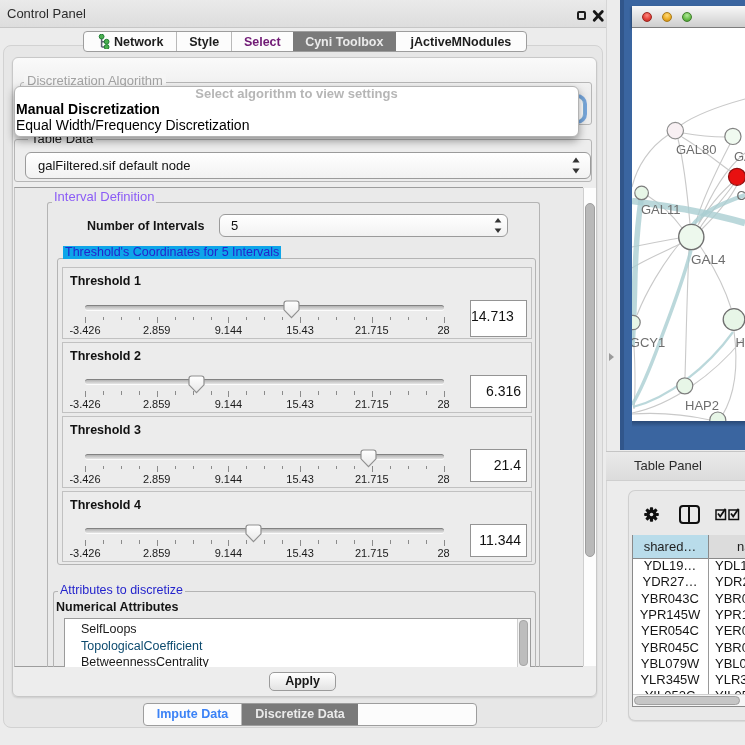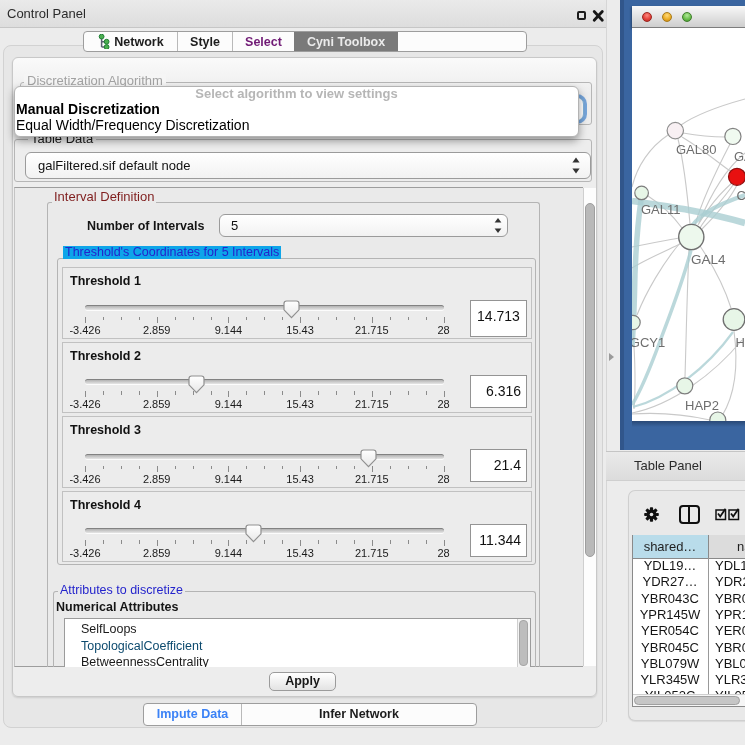--- a/index.html
+++ b/index.html
@@ -26,20 +26,21 @@
   <div style="width:93px;display:flex;align-items:center;justify-content:center;border-right:1px solid #b9b9b9;font-size:12.5px;font-weight:600;color:#1d1d1d;">
     <svg width="13" height="15" viewBox="0 0 13 15" style="margin-right:4px;">
       <path d="M4.6,4 V13 M4.6,7.7 H9 M4.6,13 H9" stroke="#5b6072" stroke-width="1.5" fill="none"></path>
       <circle cx="4.6" cy="2.6" r="2.4" fill="#4caf50" stroke="#1e7e34" stroke-width="1"></circle>
       <circle cx="9.6" cy="7.7" r="2.4" fill="#4caf50" stroke="#1e7e34" stroke-width="1"></circle>
       <circle cx="9.6" cy="13" r="2.4" fill="#4caf50" stroke="#1e7e34" stroke-width="1"></circle>
     </svg>Network</div>
   <div style="width:54px;display:flex;align-items:center;justify-content:center;border-right:1px solid #b9b9b9;font-size:12.5px;font-weight:600;color:#1d1d1d;">Style</div>
   <div style="width:61px;display:flex;align-items:center;justify-content:center;font-size:12.5px;font-weight:600;color:#701a75;">Select</div>
   <div style="width:104px;display:flex;align-items:center;justify-content:center;background:#7a7a7a;font-size:12.5px;font-weight:600;color:#ebebeb;">Cyni Toolbox</div>
+  <div style="width:131px;display:flex;align-items:center;justify-content:center;font-size:12.5px;font-weight:600;color:#1d1d1d;">jActiveMNodules</div>
 </div>
 
 <div class="a" style="left:20px;top:82px;width:572px;height:43px;border:1px solid #b6b6b6;border-radius:3px;"></div>
 <div class="a lbl" style="left:24px;top:74px;height:14px;line-height:14px;font-size:13px;color:#a2a2a2;background:#f5f5f5;padding:0 3px;">Discretization Algorithm</div>
 
 <div class="a" style="left:428px;top:97px;width:156px;height:24px;background:#fff;border:1px solid #7fb0d8;border-radius:7px;box-shadow:0 0 0 3px rgba(96,152,214,0.85);"></div>
 
 <div class="a" style="left:14px;top:139px;width:578px;height:43px;border:1px solid #b6b6b6;border-radius:3px;"></div>
 <div class="a lbl" style="left:28px;top:132px;height:14px;line-height:14px;font-size:13px;color:#1c1c1c;background:#ededed;padding:0 3px;">Table Data</div>
 <div class="a" style="left:25px;top:152px;width:566px;height:27px;background:linear-gradient(#ffffff,#f2f2f2);border:1px solid #9b9b9b;border-radius:6px;"></div>
@@ -47,21 +48,21 @@
 <svg class="a" style="left:571px;top:156px;" width="10" height="19" viewBox="0 0 10 19">
 <path d="M5,1.5 L8.6,6.5 L1.4,6.5 Z" fill="#333"></path>
 <path d="M5,17.5 L8.6,12.5 L1.4,12.5 Z" fill="#333"></path>
 </svg>
 
 <div class="a" style="left:14px;top:187px;width:569px;height:480px;background:#eaeaea;border-top:1px solid #9d9d9d;border-bottom:1px solid #9d9d9d;border-left:1px solid #c4c4c4;"></div>
 <div class="a" style="left:583px;top:188px;width:13px;height:478px;background:#fdfdfd;border-left:1px solid #cfcfcf;"></div>
 <div class="a" style="left:584.5px;top:203px;width:10px;height:354px;background:#b9b9b9;border:1px solid #9e9e9e;border-radius:5px;"></div>
 
 <div class="a" style="left:47px;top:202px;width:493px;height:465px;border:1px solid #b4b4b4;border-bottom:none;border-radius:3px 3px 0 0;"></div>
-<div class="a lbl" style="left:52px;top:190px;height:13px;line-height:13px;font-size:13px;color:#7f1d1d;background:#eaeaea;padding:0 2px;">Interval Definition</div>
+<div class="a lbl" style="left:52px;top:190px;height:13px;line-height:13px;font-size:13px;color:#8b5cf6;background:#eaeaea;padding:0 2px;">Interval Definition</div>
 <div class="a lbl" style="left:87px;top:220px;height:13px;line-height:13px;font-size:12.5px;font-weight:bold;color:#151515;">Number of Intervals</div>
 <div class="a" style="left:219px;top:214px;width:289px;height:23px;background:linear-gradient(#ffffff,#f2f2f2);border:1px solid #9b9b9b;border-radius:6px;"></div>
 <div class="a lbl" style="left:231px;top:214px;height:23px;line-height:23px;font-size:13px;color:#111;">5</div>
 <svg class="a" style="left:493px;top:217px;" width="10" height="17" viewBox="0 0 10 17">
 <path d="M5,1 L8.4,5.5 L1.6,5.5 Z" fill="#333"></path>
 <path d="M5,16 L8.4,11.5 L1.6,11.5 Z" fill="#333"></path>
 </svg>
 
 <div class="a" style="left:57px;top:258px;width:479px;height:307px;border:1px solid #b4b4b4;border-radius:3px;"></div>
 <div class="a lbl" style="left:63px;top:246px;height:13px;line-height:13px;font-size:12.5px;color:#2424cc;background:#0ea5e9;padding:0 2px;">Threshold's Coordinates for 5 Intervals</div>
@@ -97,21 +98,21 @@
 <div class="a" style="left:421.5px;top:323.5px;width:44px;text-align:center;font-size:11px;color:#1a1a1a;">28</div>
 <svg class="a" style="left:283.4px;top:300.0px;z-index:5;" width="17" height="19" viewBox="0 0 17 19">
 <defs>
       <linearGradient id="th1" x1="0" y1="0" x2="0" y2="1">
         <stop offset="0" stop-color="#ffffff"></stop>
         <stop offset="1" stop-color="#e7e7e7"></stop>
       </linearGradient>
     </defs>
 <path d="M1,3.6 Q1,1 3.6,1 H13.4 Q16,1 16,3.6 V9.8 L8.5,17.6 L1,9.8 Z" fill="url(#th1)" stroke="#8f8f8f" stroke-width="1.2"></path>
 </svg>
-<div class="a" style="left:470px;top:300.0px;width:57px;height:37px;background:#fff;border:1.5px solid #949494;text-align:center;padding-right:0;line-height:31px;font-size:14px;color:#111;">14.713</div>
+<div class="a" style="left:470px;top:300.0px;width:57px;height:37px;background:#fff;border:1.5px solid #949494;text-align:left;padding-right:0;line-height:31px;font-size:14px;color:#111;">14.713</div>
 <div class="a" style="left:62px;top:341.5px;width:470px;height:71.5px;background:#ececec;border:1px solid #c1c1c1;"></div>
 <div class="a lbl" style="left:70px;top:348.5px;font-size:12.5px;font-weight:bold;color:#111;">Threshold 2</div>
 <div class="a" style="left:85.0px;top:379.0px;width:358.5px;height:5px;border-top:1px solid #828282;background:linear-gradient(#b2b2b2,#e6e6e6);border-radius:2.5px;box-shadow:0 1px 0 rgba(255,255,255,0.85);"></div>
 <div class="a" style="left:85.0px;top:391.0px;width:1px;height:6px;background:#8b8b8b;"></div>
 <div class="a" style="left:102.9px;top:391.0px;width:1px;height:3.5px;background:#8b8b8b;"></div>
 <div class="a" style="left:120.8px;top:391.0px;width:1px;height:3.5px;background:#8b8b8b;"></div>
 <div class="a" style="left:138.8px;top:391.0px;width:1px;height:3.5px;background:#8b8b8b;"></div>
 <div class="a" style="left:156.7px;top:391.0px;width:1px;height:6px;background:#8b8b8b;"></div>
 <div class="a" style="left:174.6px;top:391.0px;width:1px;height:3.5px;background:#8b8b8b;"></div>
 <div class="a" style="left:192.6px;top:391.0px;width:1px;height:3.5px;background:#8b8b8b;"></div>
@@ -233,21 +234,21 @@
 <div class="a lbl" style="left:81px;top:623px;height:13px;line-height:13px;font-size:12.5px;color:#1a1a1a;">SelfLoops</div>
 <div class="a lbl" style="left:81px;top:639.5px;height:13px;line-height:13px;font-size:12.5px;color:#0c4a6e;">TopologicalCoefficient</div>
 <div class="a lbl" style="left:81px;top:656px;height:11px;line-height:13px;font-size:12.5px;color:#1a1a1a;overflow:hidden;">BetweennessCentrality</div>
 <div class="a" style="left:517px;top:619px;width:13px;height:48px;background:#f4f4f4;border-left:1px solid #cfcfcf;"></div>
 <div class="a" style="left:519px;top:620px;width:9px;height:46px;background:#bdbdbd;border:1px solid #a6a6a6;border-radius:4px;"></div>
 
 <div class="a" style="left:269px;top:671.5px;width:67px;height:19px;background:linear-gradient(#ffffff,#e3e3e3);border:1px solid #9b9b9b;border-radius:5px;text-align:center;line-height:17px;font-size:12.5px;font-weight:600;color:#161616;">Apply</div>
 
 <div class="a" style="left:143px;top:702.5px;width:334px;height:23px;background:#fcfcfc;border:1px solid #9d9d9d;border-radius:4px;overflow:hidden;display:flex;">
   <div style="width:97px;display:flex;align-items:center;justify-content:center;border-right:1px solid #b9b9b9;font-size:12.5px;font-weight:600;color:#3b82f6;">Impute Data</div>
-  <div style="flex:1;display:flex;align-items:center;justify-content:center;font-size:12.5px;font-weight:600;color:#1d1d1d;">Infer Network</div>
+  <div style="width:116px;display:flex;align-items:center;justify-content:center;background:#7a7a7a;font-size:12.5px;font-weight:600;color:#ebebeb;">Discretize Data</div>
 </div>
 
 <div class="a" style="left:14px;top:85.5px;width:565px;height:51px;background:#fff;border:1px solid #b3b3b3;border-radius:6px;box-shadow:0 4px 9px rgba(0,0,0,0.38);z-index:50;"></div>
 <div class="a lbl" style="left:14px;top:86px;width:565px;text-align:center;font-size:13px;font-weight:600;color:#b6b6b6;z-index:51;">Select algorithm to view settings</div>
 <div class="a lbl" style="left:16px;top:100.5px;font-size:14px;font-weight:bold;color:#000;z-index:51;">Manual Discretization</div>
 <div class="a lbl" style="left:16px;top:117px;font-size:14px;color:#000;z-index:51;">Equal Width/Frequency Discretization</div>
 
 <div class="a" style="left:606px;top:0;width:139px;height:745px;background:#ececec;"></div>
 <div class="a" style="left:606px;top:0;width:1px;height:722px;background:#d6d6d6;"></div>
 <div class="a" style="left:609px;top:353px;width:0;height:0;border-top:4px solid transparent;border-bottom:4px solid transparent;border-left:5px solid #9a9a9a;"></div>

